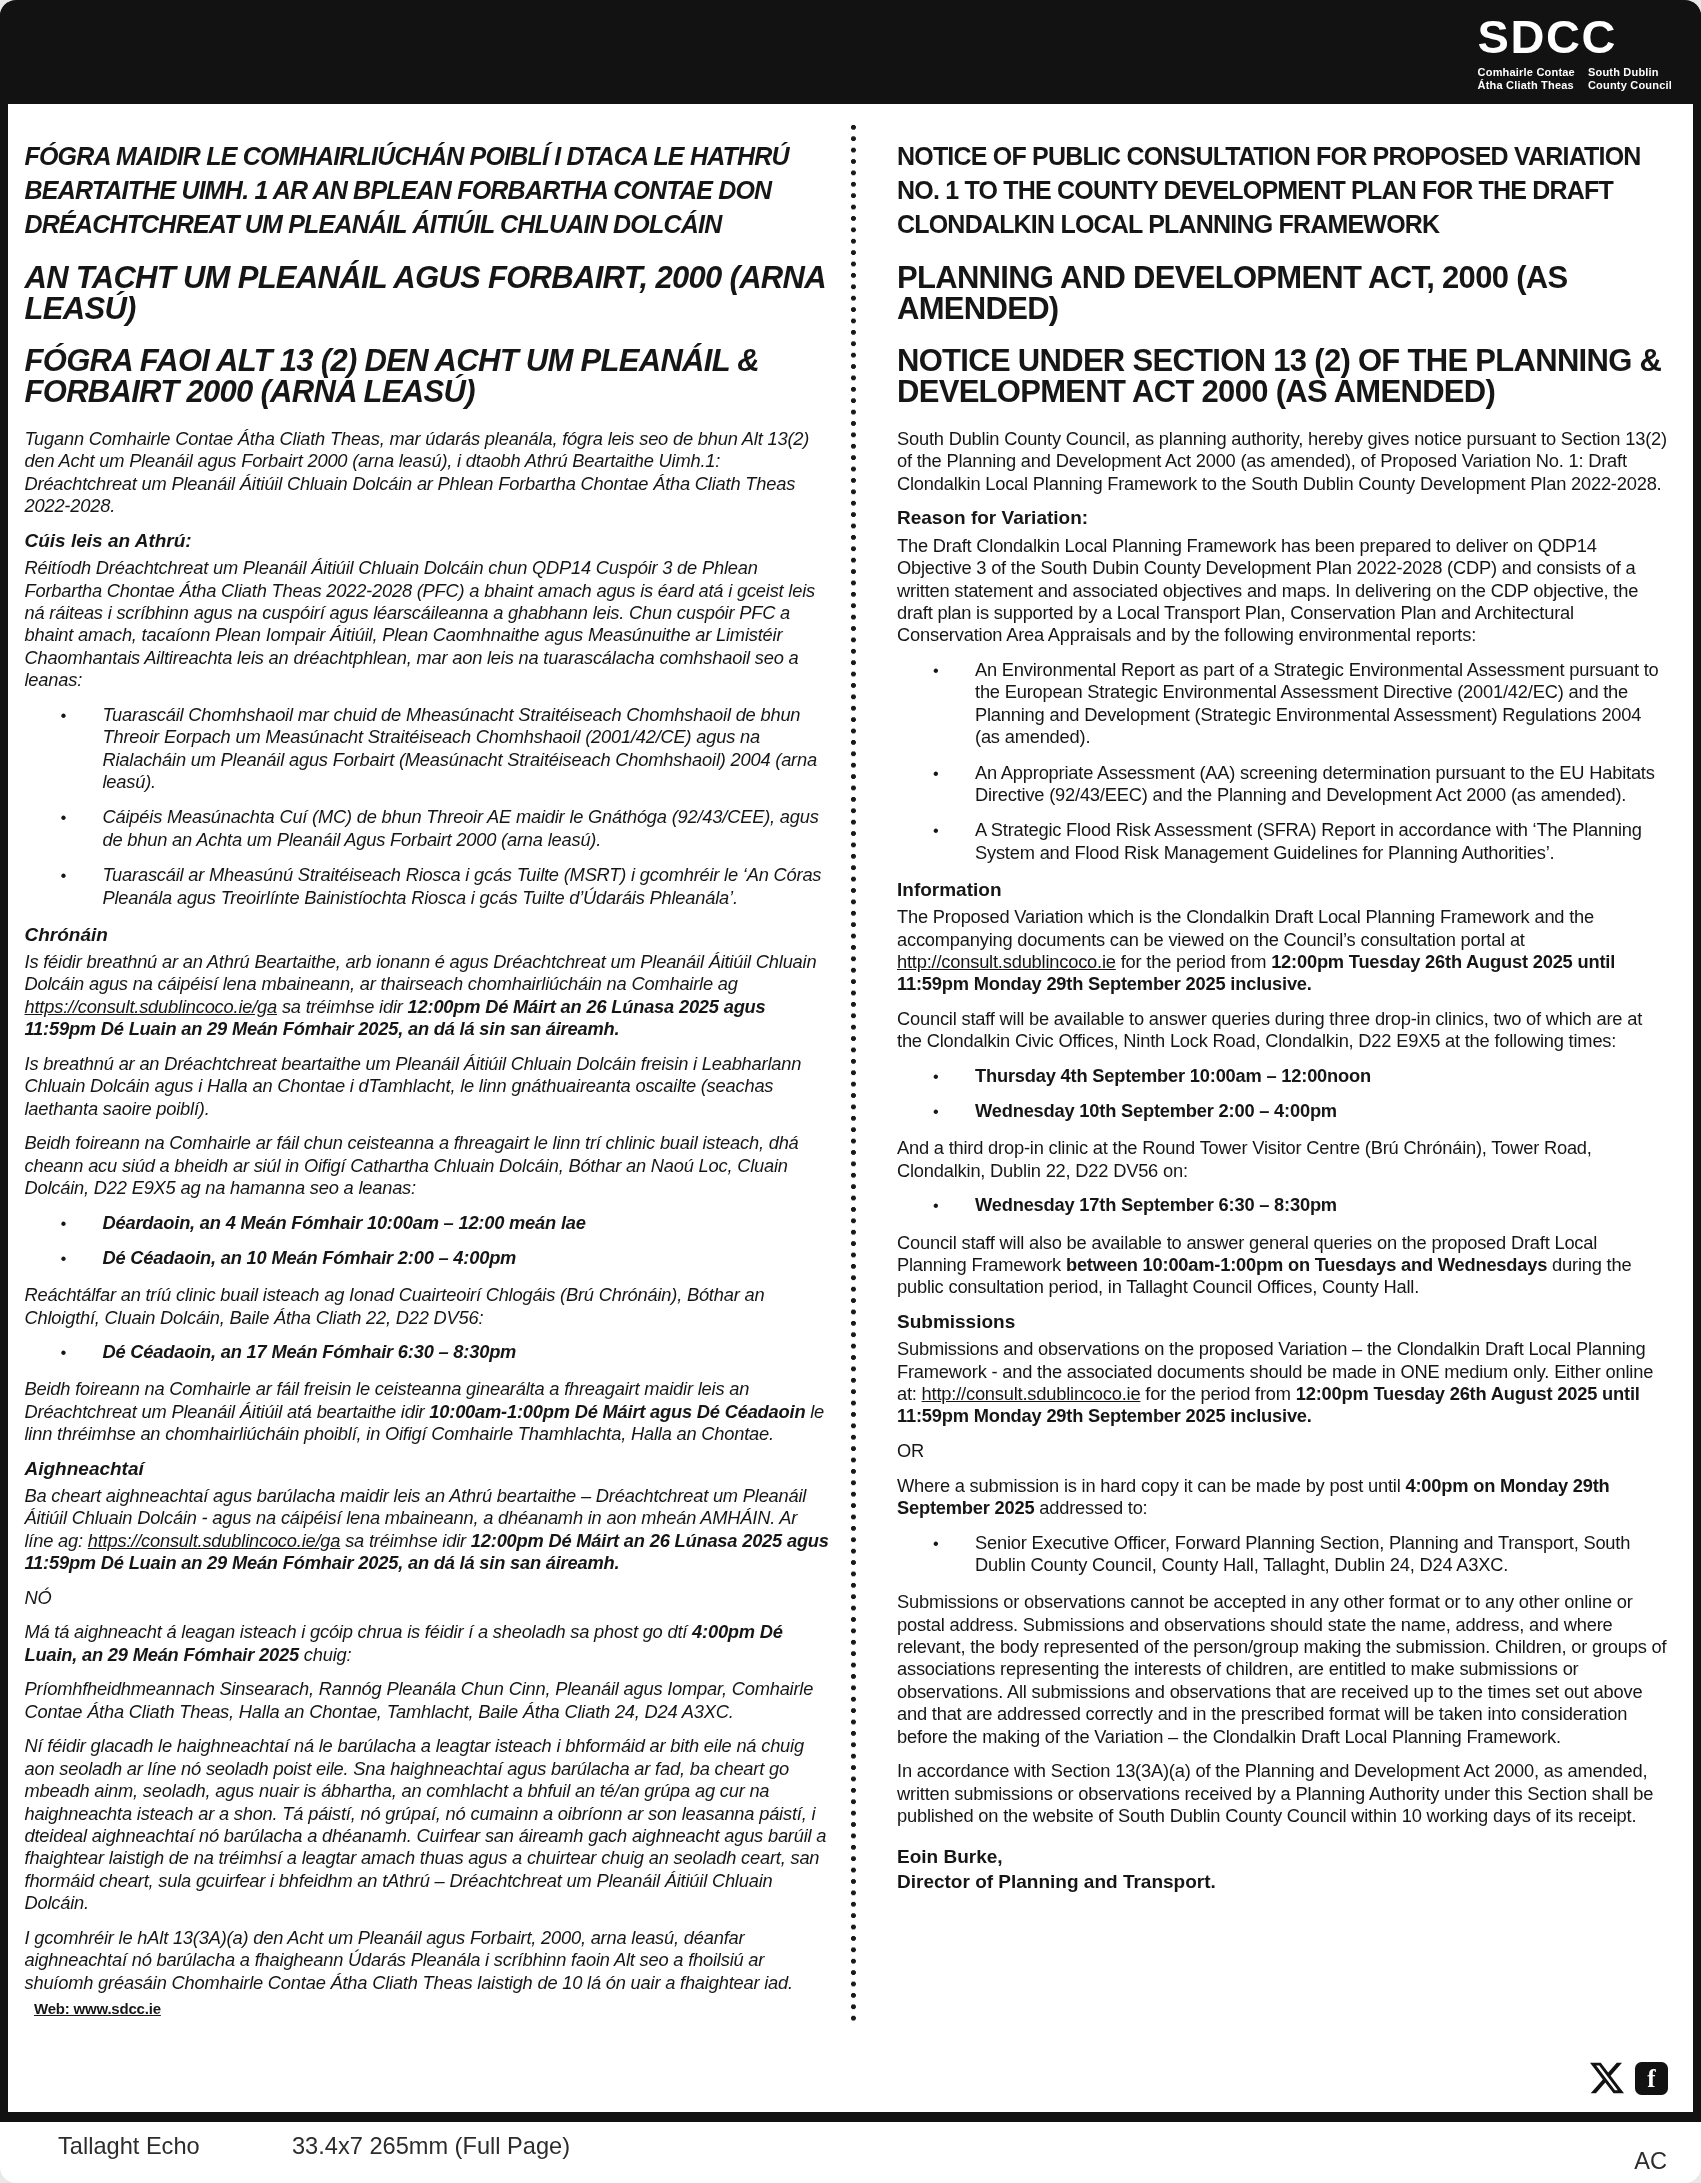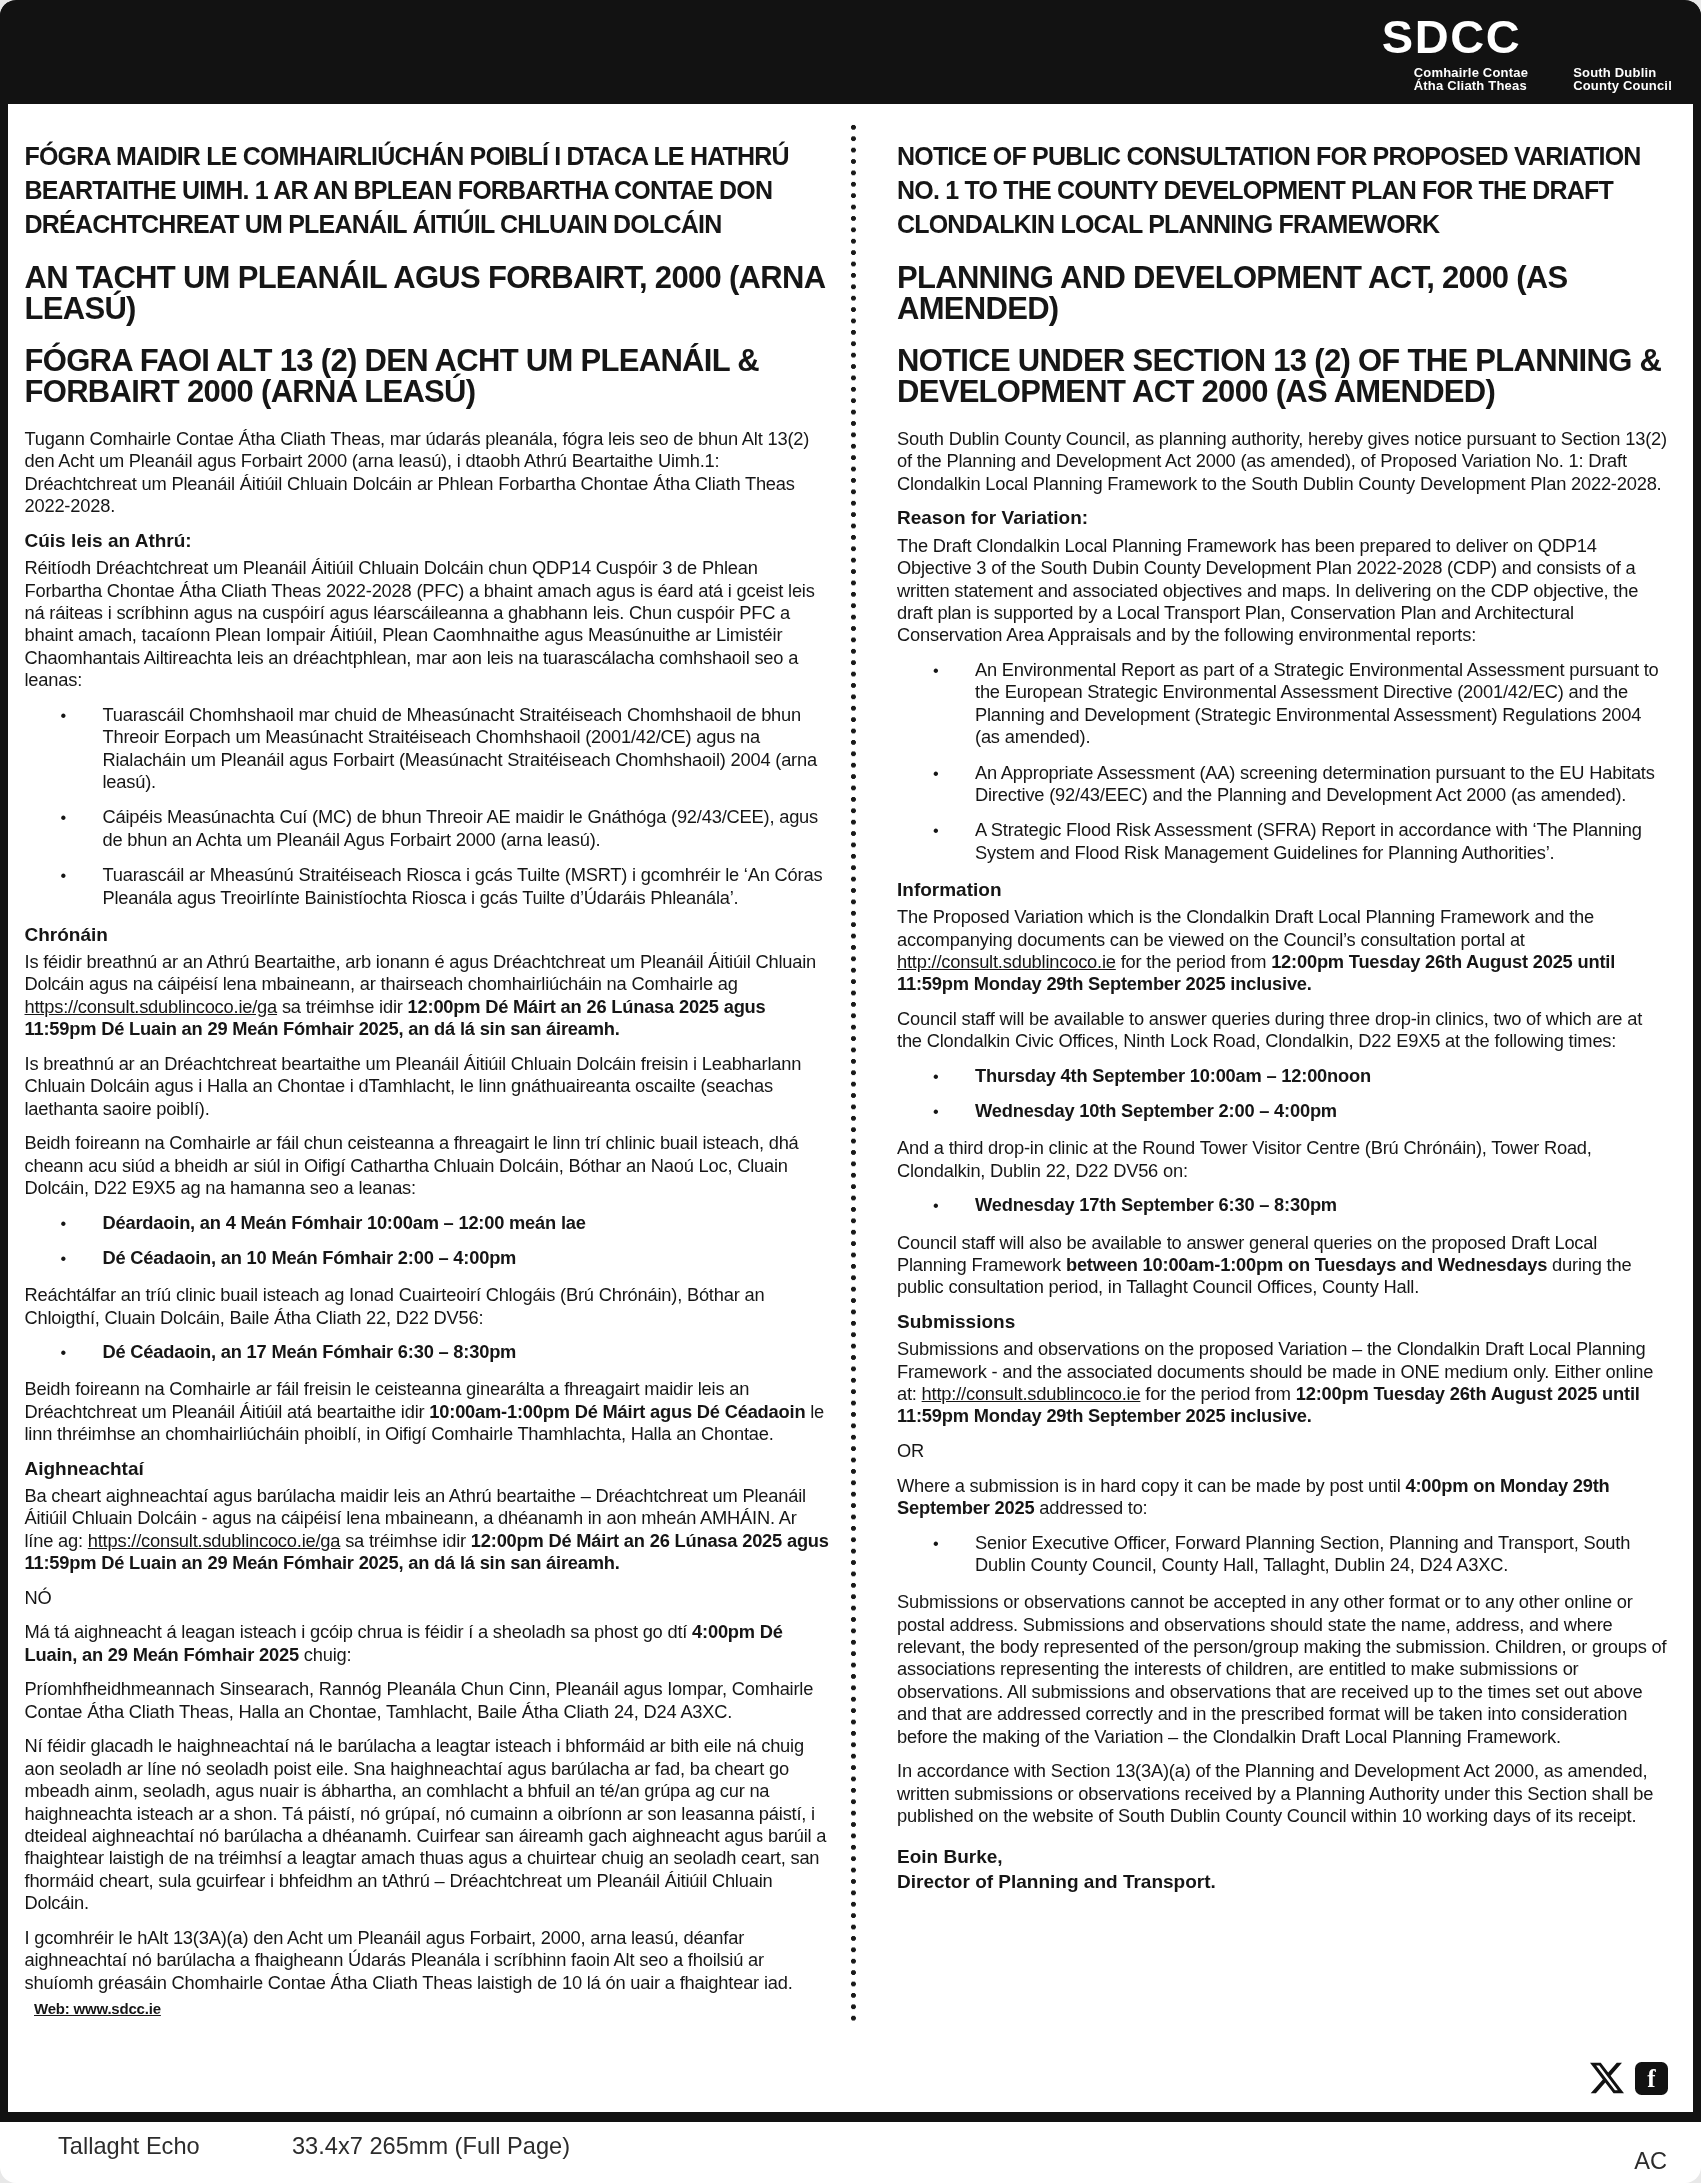--- a/index.html
+++ b/index.html
@@ -7,28 +7,28 @@
         font-family:"Liberation Sans",sans-serif;color:#161616;border-radius:16px;}
   
   .topbar{position:absolute;left:0;top:0;width:1701px;height:104px;background:#121212;}
   .frame-left{position:absolute;left:0;top:0;width:8.2px;height:2120px;background:#121212;}
   .frame-right{position:absolute;right:0;top:0;width:8.2px;height:2120px;background:#121212;}
   .frame-bottom{position:absolute;left:0;top:2112px;width:1701px;height:9.8px;background:#121212;}
   
   .logo{position:absolute;top:13px;right:29px;color:#fff;text-align:left;}
   .logo-acronym{font-size:47px;font-weight:800;letter-spacing:1.6px;line-height:1.0;}
   .logo-sub{display:flex;gap:13px;margin-top:5.7px;}
-  .logo-col{font-size:13px;font-weight:700;line-height:13px;letter-spacing:0.2px;margin-left:32px;}
+  .logo-col{font-size:11px;font-weight:700;line-height:13px;letter-spacing:0.2px;}
   
   .divider{position:absolute;left:851px;top:124px;width:4.9px;height:1900px;
            background-image:radial-gradient(circle at 2.4px 3.3px,#1a1a1a 2.1px,rgba(0,0,0,0) 2.8px);
            background-size:4.9px 11.4px;background-repeat:repeat-y;}
   
   .col{position:absolute;top:139px;}
-  .col-irish{left:24.5px;width:805px;}
+  .col-irish{left:24.5px;width:805px;font-style:italic;}
   .col-english{left:897px;width:773px;}
   .col > *{margin:0 0 11.4px 0;}
   .h1{font-size:25px;line-height:34px;font-weight:800;letter-spacing:-0.8px;margin-bottom:21px;}
   .h2{font-size:31px;line-height:31px;font-weight:800;letter-spacing:-0.7px;margin:8.2px 0 21px 0;}
   .label{font-size:19px;line-height:22.4px;font-weight:700;margin:11.4px 0 4.9px 0;}
   .p{font-size:18.3px;line-height:22.4px;letter-spacing:-0.2px;margin-bottom:12.2px;}
   .p b, .b{font-weight:700;}
   .u{text-decoration:underline;}
   .list{margin:3.3px 0 14.7px 0;}
   .li{display:flex;font-size:18.3px;line-height:22.4px;letter-spacing:-0.2px;margin:0 0 13px 0;}

